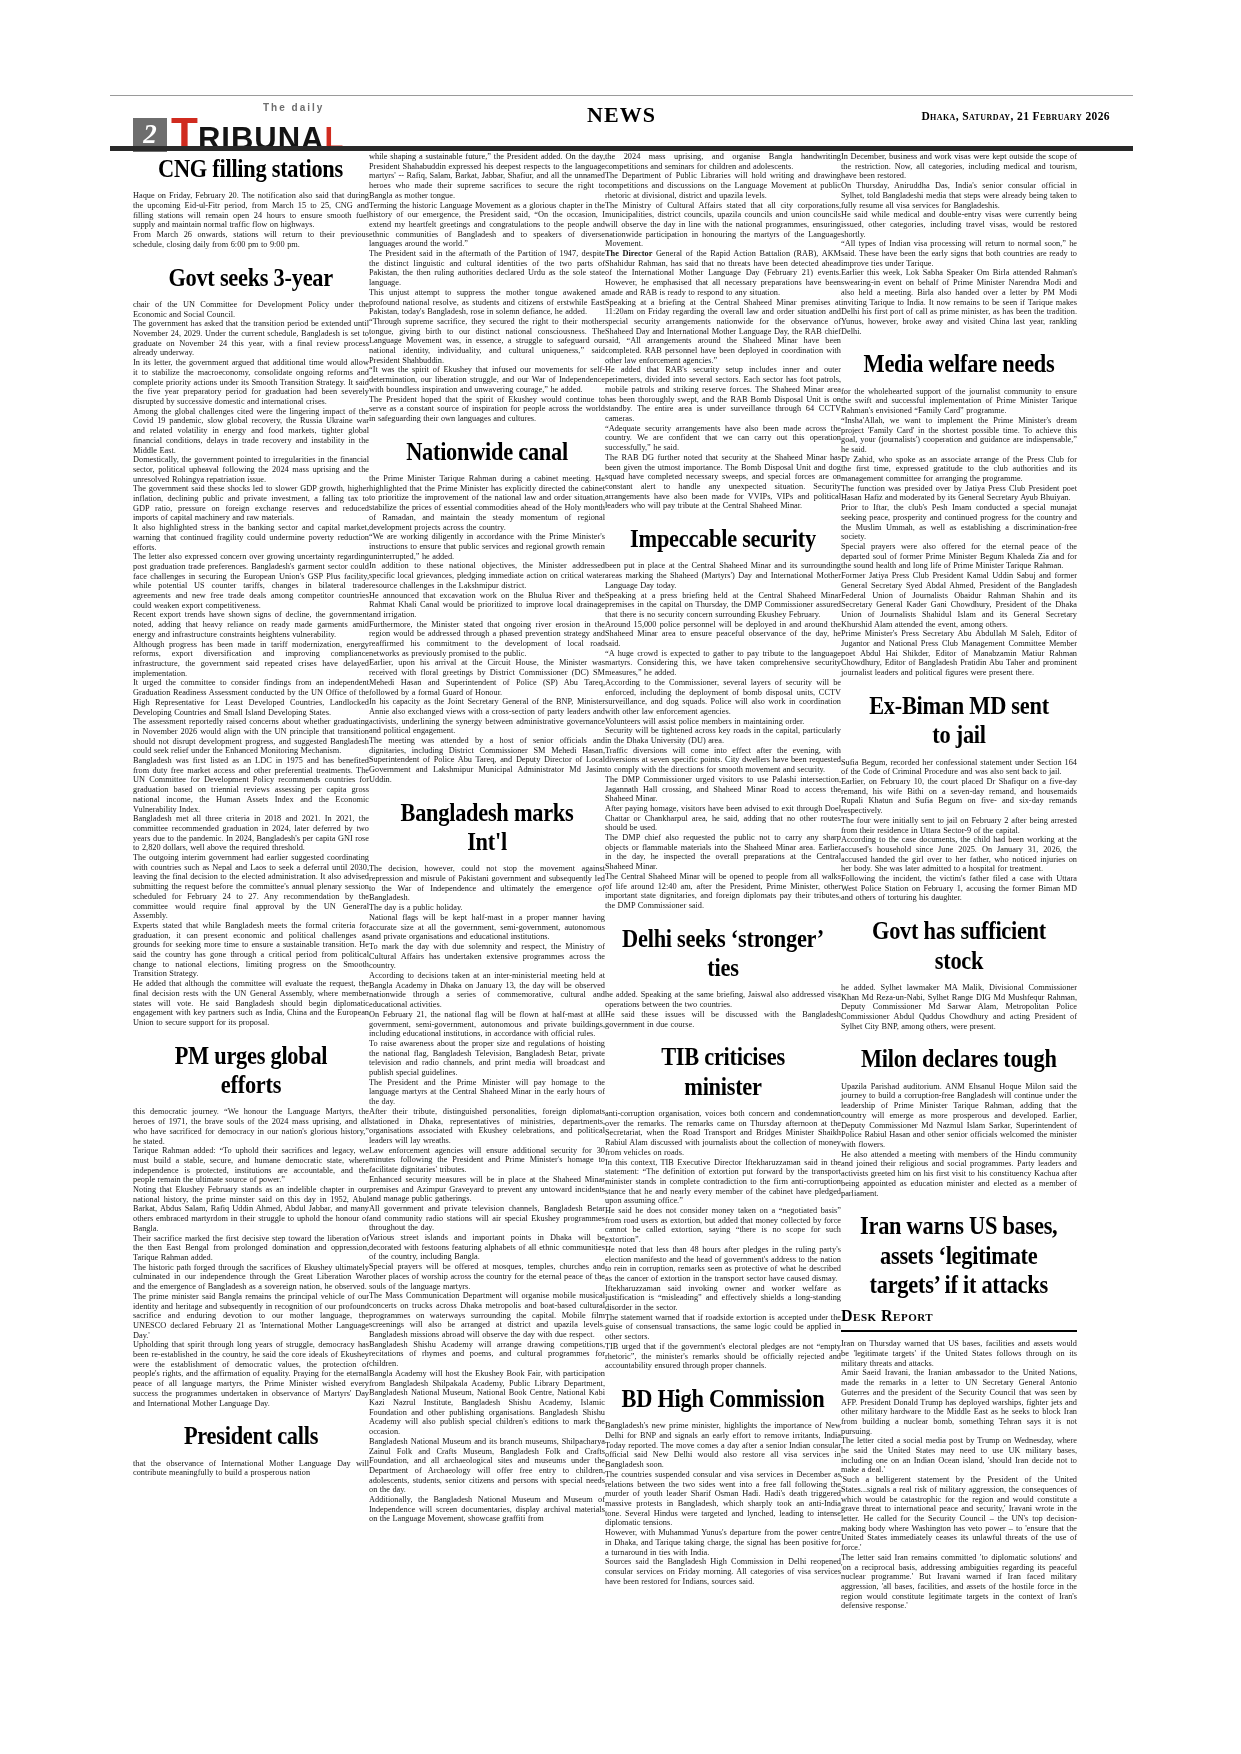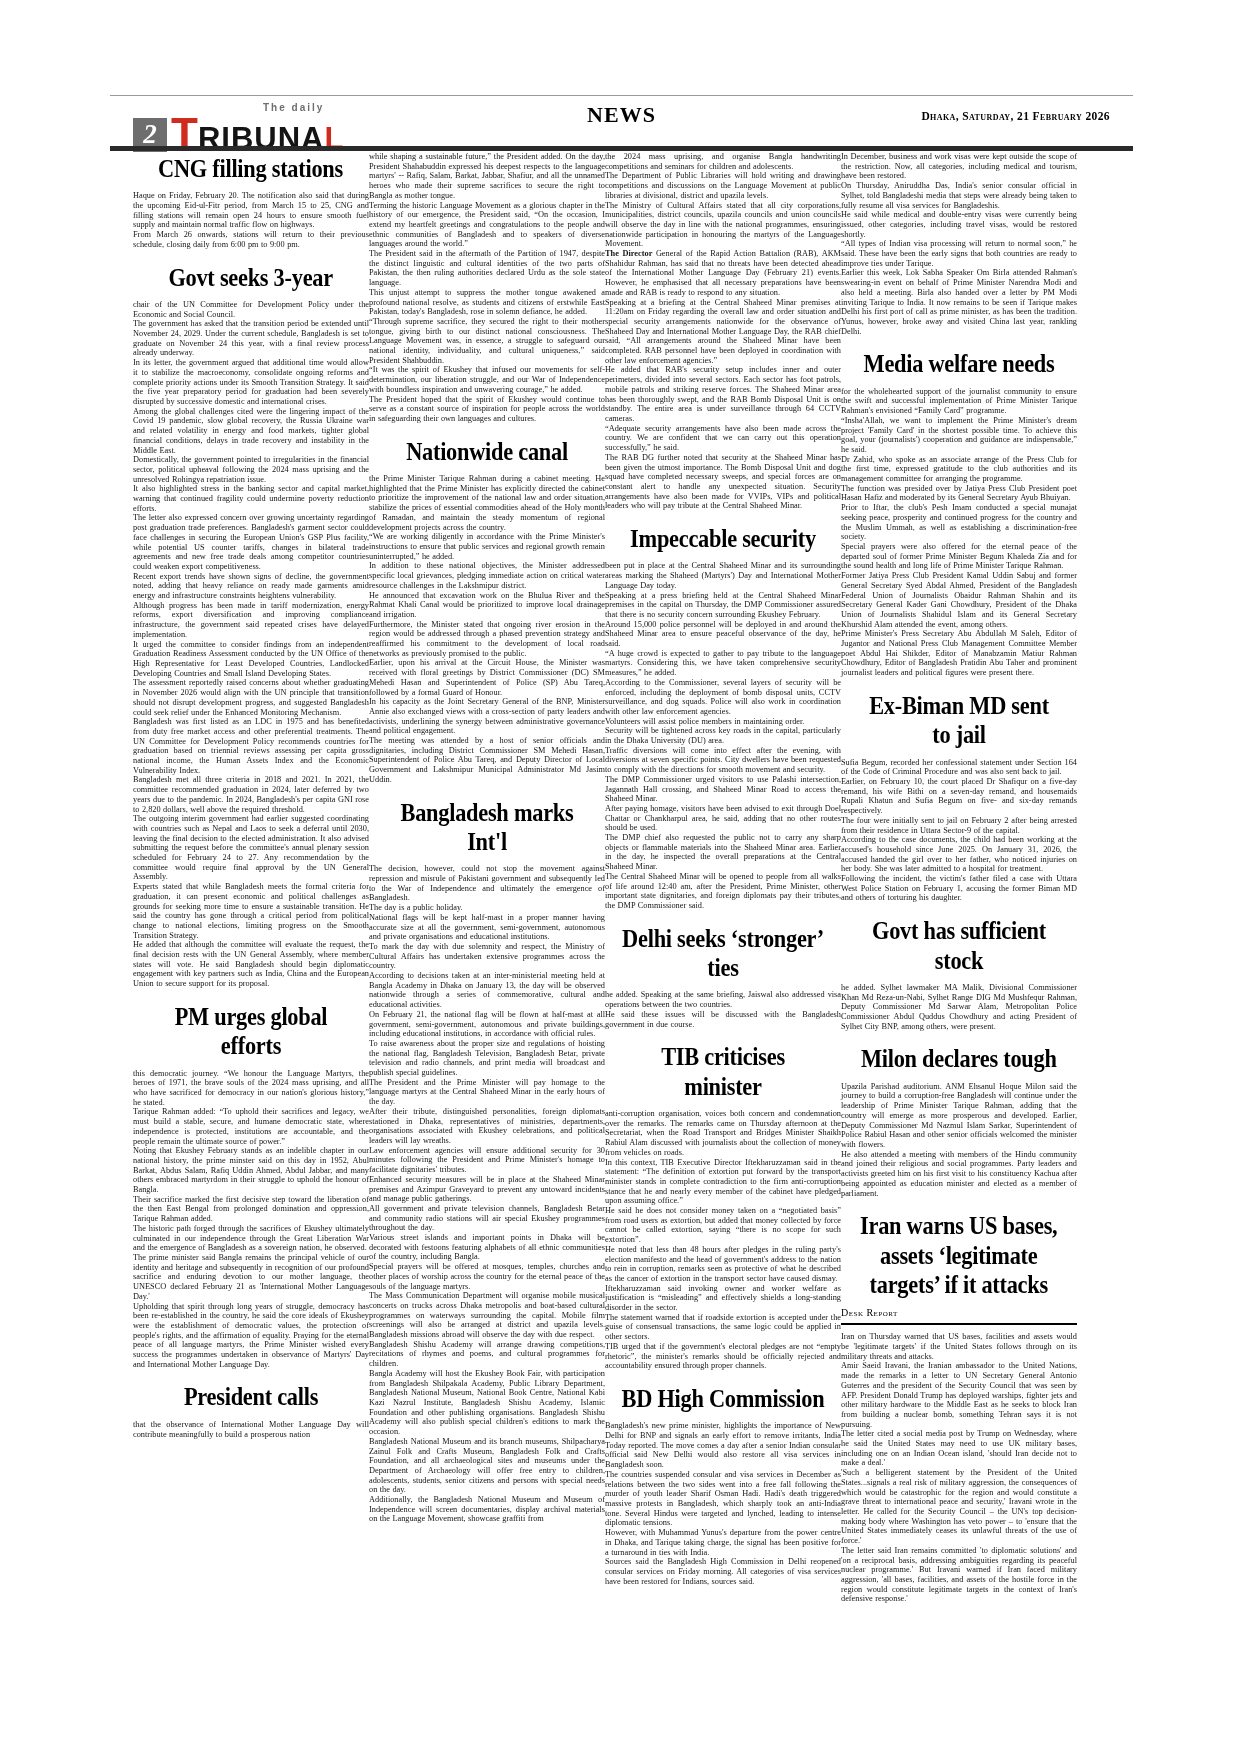--- a/index.html
+++ b/index.html
@@ -26,21 +26,21 @@
   
   .columns{position:absolute;left:133px;top:152px;display:flex;gap:0;}
   .col{width:236px;flex:0 0 236px;}
   .col p{margin:0;font-size:8.3px;line-height:9.7px;text-align:justify;
          word-spacing:.4px;color:#141414;hyphens:auto;-webkit-hyphens:auto;}
   .col p b{font-weight:bold;}
   .headline{text-align:center;margin:13px 0 8px;color:#000;}
   .headline>span{display:inline-block;transform:scaleX(.86);transform-origin:50% 50%;
                  font-size:26px;line-height:1.13;white-space:pre-line;letter-spacing:-.3px;}
   .headline.first{margin-top:2px;}
-  .byline{font-weight:normal;font-variant:small-caps;font-size:10px;letter-spacing:.5px;
+  .byline{font-weight:bold;font-variant:small-caps;font-size:16px;letter-spacing:.5px;
           border-bottom:2.5px solid #000;padding-bottom:5px;margin:4px 0 7px;color:#000;}
 </style>
 </head>
 <body>
 
 <div class="page">
   <div class="topline"></div>
   <div class="header-row">
     <div class="masthead">
       <div class="pagenum-box">
@@ -60,20 +60,21 @@
     <section class="col">
         <h2 class="headline first"><span>CNG filling stations</span></h2>
         <p>Haque on Friday, February 20. The notification also said that during the upcoming Eid-ul-Fitr period, from March 15 to 25, CNG and filling stations will remain open 24 hours to ensure smooth fuel supply and maintain normal traffic flow on highways.</p>
         <p>From March 26 onwards, stations will return to their previous schedule, closing daily from 6:00 pm to 9:00 pm.</p>
         <h2 class="headline"><span>Govt seeks 3-year</span></h2>
         <p>chair of the UN Committee for Development Policy under the Economic and Social Council.</p>
         <p>The government has asked that the transition period be extended until November 24, 2029. Under the current schedule, Bangladesh is set to graduate on November 24 this year, with a final review process already underway.</p>
         <p>In its letter, the government argued that additional time would allow it to stabilize the macroeconomy, consolidate ongoing reforms and complete priority actions under its Smooth Transition Strategy. It said the five year preparatory period for graduation had been severely disrupted by successive domestic and international crises.</p>
         <p>Among the global challenges cited were the lingering impact of the Covid 19 pandemic, slow global recovery, the Russia Ukraine war and related volatility in energy and food markets, tighter global financial conditions, delays in trade recovery and instability in the Middle East.</p>
         <p>Domestically, the government pointed to irregularities in the financial sector, political upheaval following the 2024 mass uprising and the unresolved Rohingya repatriation issue.</p>
+        <p>The government said these shocks led to slower GDP growth, higher inflation, declining public and private investment, a falling tax to GDP ratio, pressure on foreign exchange reserves and reduced imports of capital machinery and raw materials.</p>
         <p>It also highlighted stress in the banking sector and capital market, warning that continued fragility could undermine poverty reduction efforts.</p>
         <p>The letter also expressed concern over growing uncertainty regarding post graduation trade preferences. Bangladesh's garment sector could face challenges in securing the European Union's GSP Plus facility, while potential US counter tariffs, changes in bilateral trade agreements and new free trade deals among competitor countries could weaken export competitiveness.</p>
         <p>Recent export trends have shown signs of decline, the government noted, adding that heavy reliance on ready made garments amid energy and infrastructure constraints heightens vulnerability.</p>
         <p>Although progress has been made in tariff modernization, energy reforms, export diversification and improving compliance infrastructure, the government said repeated crises have delayed implementation.</p>
         <p>It urged the committee to consider findings from an independent Graduation Readiness Assessment conducted by the UN Office of the High Representative for Least Developed Countries, Landlocked Developing Countries and Small Island Developing States.</p>
         <p>The assessment reportedly raised concerns about whether graduating in November 2026 would align with the UN principle that transition should not disrupt development progress, and suggested Bangladesh could seek relief under the Enhanced Monitoring Mechanism.</p>
         <p>Bangladesh was first listed as an LDC in 1975 and has benefited from duty free market access and other preferential treatments. The UN Committee for Development Policy recommends countries for graduation based on triennial reviews assessing per capita gross national income, the Human Assets Index and the Economic Vulnerability Index.</p>
         <p>Bangladesh met all three criteria in 2018 and 2021. In 2021, the committee recommended graduation in 2024, later deferred by two years due to the pandemic. In 2024, Bangladesh's per capita GNI rose to 2,820 dollars, well above the required threshold.</p>
         <p>The outgoing interim government had earlier suggested coordinating with countries such as Nepal and Laos to seek a deferral until 2030, leaving the final decision to the elected administration. It also advised submitting the request before the committee's annual plenary session scheduled for February 24 to 27. Any recommendation by the committee would require final approval by the UN General Assembly.</p>
         <p>Experts stated that while Bangladesh meets the formal criteria for graduation, it can present economic and political challenges as grounds for seeking more time to ensure a sustainable transition. He said the country has gone through a critical period from political change to national elections, limiting progress on the Smooth Transition Strategy.</p>
@@ -122,21 +123,21 @@
         <p>Various street islands and important points in Dhaka will be decorated with festoons featuring alphabets of all ethnic communities of the country, including Bangla.</p>
         <p>Special prayers will be offered at mosques, temples, churches and other places of worship across the country for the eternal peace of the souls of the language martyrs.</p>
         <p>The Mass Communication Department will organise mobile musical concerts on trucks across Dhaka metropolis and boat-based cultural programmes on waterways surrounding the capital.  Mobile film screenings will also be arranged at district and upazila levels. Bangladesh missions abroad will observe the day with due respect.</p>
         <p>Bangladesh Shishu Academy will arrange drawing competitions, recitations of rhymes and poems, and cultural programmes for children.</p>
         <p>Bangla Academy will host the Ekushey Book Fair, with participation from Bangladesh Shilpakala Academy, Public Library Department, Bangladesh National Museum, National Book Centre, National Kabi Kazi Nazrul Institute, Bangladesh Shishu Academy, Islamic Foundation and other publishing organisations. Bangladesh Shishu Academy will also publish special children's editions to mark the occasion.</p>
         <p>Bangladesh National Museum and its branch museums, Shilpacharya Zainul Folk and Crafts Museum, Bangladesh Folk and Crafts Foundation, and all archaeological sites and museums under the Department of Archaeology will offer free entry to children, adolescents, students, senior citizens and persons with special needs on the day.</p>
         <p>Additionally, the Bangladesh National Museum and Museum of Independence will screen documentaries, display archival materials on the Language Movement, showcase graffiti from</p>
       </section>
     <section class="col">
         <p>the 2024 mass uprising, and organise Bangla handwriting competitions and seminars for children and adolescents.</p>
-        <p>The Department of Public Libraries will hold writing and drawing competitions and discussions on the Language Movement at public libraries at divisional, district and upazila levels.</p>
+        <p>The Department of Public Libraries will hold writing and drawing competitions and discussions on the Language Movement at public rhetoric at divisional, district and upazila levels.</p>
         <p>The Ministry of Cultural Affairs stated that all city corporations, municipalities, district councils, upazila councils and union councils will observe the day in line with the national programmes, ensuring nationwide participation in honouring the martyrs of the Language Movement.</p>
         <p><b>The Director </b>General of the Rapid Action Battalion (RAB), AKM Shahidur Rahman, has said that no threats have been detected ahead of the International Mother Language Day (February 21) events. However, he emphasised that all necessary preparations have been made and RAB is ready to respond to any situation.</p>
         <p>Speaking at a briefing at the Central Shaheed Minar premises at 11:20am on Friday regarding the overall law and order situation and special security arrangements nationwide for the observance of Shaheed Day and International Mother Language Day, the RAB chief said, “All arrangements around the Shaheed Minar have been completed. RAB personnel have been deployed in coordination with other law enforcement agencies.”</p>
         <p>He added that RAB's security setup includes inner and outer perimeters, divided into several sectors. Each sector has foot patrols, mobile patrols and striking reserve forces. The Shaheed Minar area has been thoroughly swept, and the RAB Bomb Disposal Unit is on standby. The entire area is under surveillance through 64 CCTV cameras.</p>
         <p>“Adequate security arrangements have also been made across the country. We are confident that we can carry out this operation successfully,” he said.</p>
         <p>The RAB DG further noted that security at the Shaheed Minar has been given the utmost importance. The Bomb Disposal Unit and dog squad have completed necessary sweeps, and special forces are on constant alert to handle any unexpected situation. Security arrangements have also been made for VVIPs, VIPs and political leaders who will pay tribute at the Central Shaheed Minar.</p>
         <h2 class="headline"><span>Impeccable security</span></h2>
         <p>been put in place at the Central Shaheed Minar and its surrounding areas marking the Shaheed (Martyrs') Day and International Mother Language Day today.</p>
         <p>Speaking at a press briefing held at the Central Shaheed Minar premises in the capital on Thursday, the DMP Commissioner assured that there is no security concern surrounding Ekushey February.</p>
         <p>Around 15,000 police personnel will be deployed in and around the Shaheed Minar area to ensure peaceful observance of the day, he said.</p>

